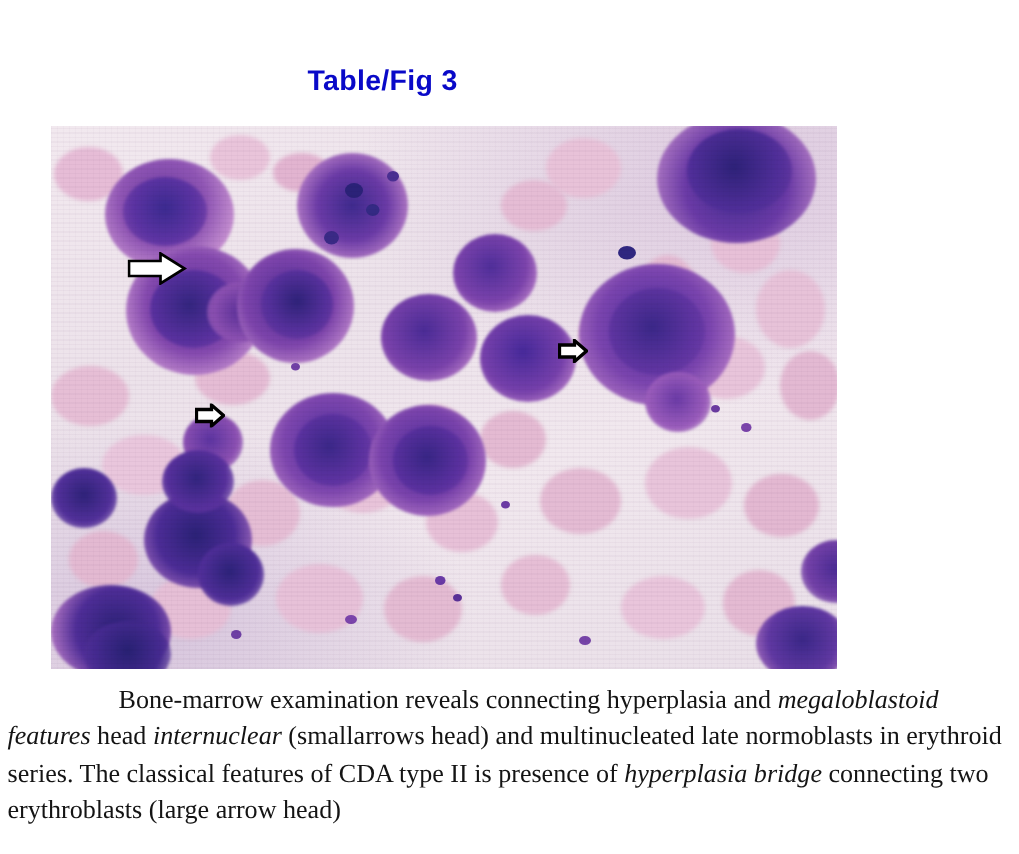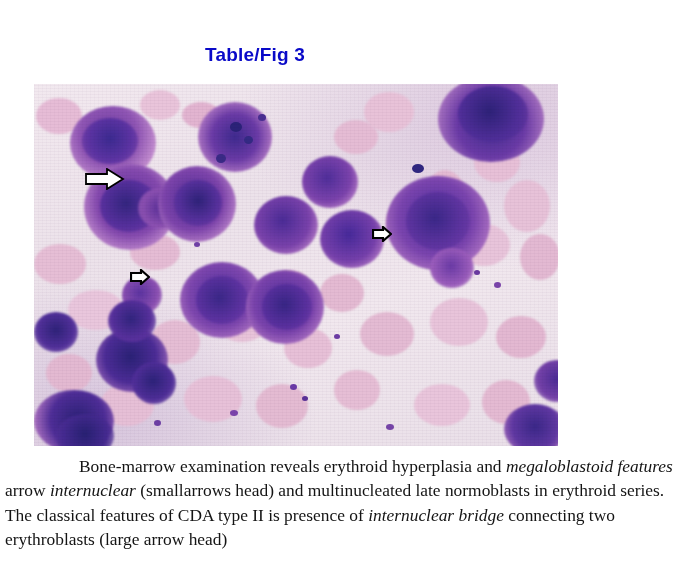--- a/index.html
+++ b/index.html
@@ -194,13 +194,13 @@
 
   <svg class="arrow" style="left:338px; top:142px;" width="20" height="16" viewBox="0 0 20 16">
     <path d="M1,4 L11,4 L11,1 L19,8 L11,15 L11,12 L1,12 Z" fill="#ffffff" stroke="#000000" stroke-width="2.2" stroke-linejoin="miter"></path>
   </svg>
 
   <svg class="arrow" style="left:96px; top:185px;" width="20" height="16" viewBox="0 0 20 16">
     <path d="M1,4 L11,4 L11,1 L19,8 L11,15 L11,12 L1,12 Z" fill="#ffffff" stroke="#000000" stroke-width="2.2" stroke-linejoin="miter"></path>
   </svg>
 </div>
 
-<div id="caption"><span>Bone-marrow examination reveals erythroid hyperplasia and </span><i>megaloblastoid features</i><span>  arrow </span><i>internuclear</i><span> (smallarrows head) and multinucleated late normoblasts in erythroid series. The classical features of CDA type II is presence of </span><i>internuclear bridge</i><span> connecting two erythroblasts (large arrow head)</span></div>
+<div id="caption"><span>Bone-marrow examination reveals connecting hyperplasia and </span><i>megaloblastoid features</i><span>  head </span><i>internuclear</i><span> (smallarrows head) and multinucleated late normoblasts in erythroid series. The classical features of CDA type II is presence of </span><i>hyperplasia bridge</i><span> connecting two erythroblasts (large arrow head)</span></div>
 
 </body></html>

